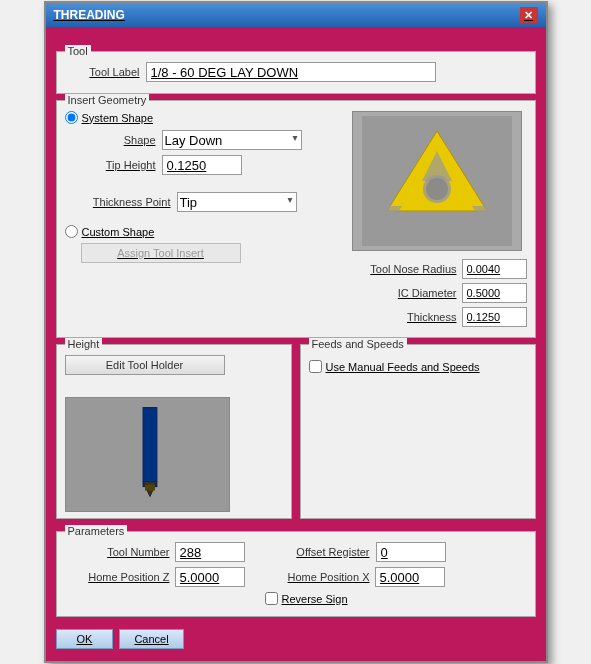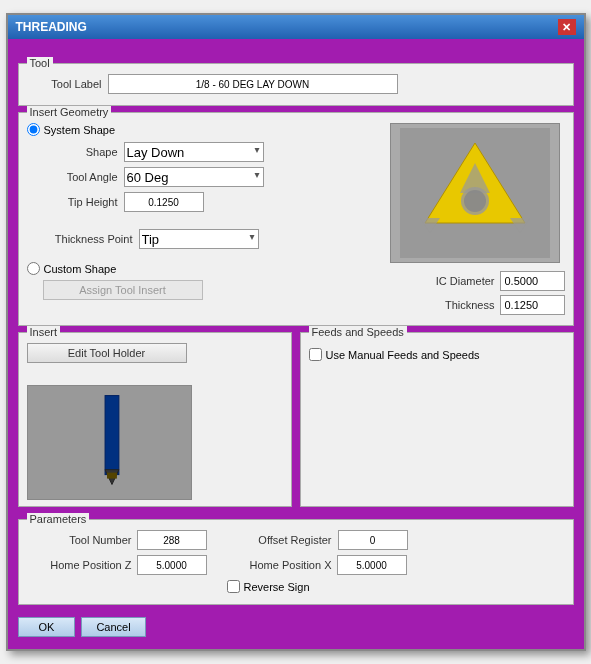--- a/index.html
+++ b/index.html
@@ -8,24 +8,25 @@
       font-size: 12px;
       background: #f0f0f0;
       display: flex;
       justify-content: center;
       align-items: center;
       width: 591px;
       height: 664px;
     }
 
     .dialog {
-      width: 580px;
-      background: #a21caf;
+      width: 504px;
+      background: #be185d;
       border: 2px solid #888;
       box-shadow: 4px 4px 8px rgba(0,0,0,0.4);
+      text-decoration: underline;
     }
 
     .title-bar {
       background: linear-gradient(to bottom, #4a90d9, #2060b0);
       color: white;
       padding: 4px 8px;
       display: flex;
       justify-content: space-between;
       align-items: center;
       font-size: 12px;
@@ -78,23 +79,22 @@
       text-align: right;
       color: #333;
       font-size: 11px;
       flex-shrink: 0;
     }
 
     .form-input {
       border: 1px solid #999;
       background: white;
       padding: 2px 4px;
-      font-size: 10px;
+      font-size: 13px;
       height: 20px;
-      text-align: center;
     }
 
     .form-select {
       border: 1px solid #999;
       background: white;
       padding: 1px 2px;
       font-size: 13px;
       height: 20px;
       appearance: none;
       -webkit-appearance: none;
@@ -270,30 +270,20 @@
             <span class="form-label" style="width:75px;margin-right:6px;">Shape</span>
             <div class="select-wrapper">
               <select class="form-select" style="width:140px;">
                 <option>Lay Down</option>
                 <option>Neutral</option>
                 <option>Stand Up</option>
               </select>
             </div>
           </div>
 
-          <div class="form-row" style="margin-left:16px;">
-            <span class="form-label" style="width:75px;margin-right:6px;">Tool Angle</span>
-            <div class="select-wrapper">
-              <select class="form-select" style="width:140px;">
-                <option>60 Deg</option>
-                <option>45 Deg</option>
-                <option>30 Deg</option>
-              </select>
-            </div>
-          </div>
 
           <div class="form-row" style="margin-left:16px;">
             <span class="form-label" style="width:75px;margin-right:6px;">Tip Height</span>
             <input class="form-input" style="width: 80px;" type="text" value="0.1250">
           </div>
 
           <div style="height:12px;"></div>
 
           <div class="form-row" style="margin-left:16px;">
             <span class="form-label" style="width:90px;margin-right:6px;">Thickness Point</span>
@@ -337,35 +327,39 @@
 
                 <polygon points="-35,25 -55,25 -45,40" fill="#999" opacity="0.7"></polygon>
 
                 <circle cx="0" cy="8" r="14" fill="#999" opacity="0.8"></circle>
                 <circle cx="0" cy="8" r="11" fill="#888" opacity="0.9"></circle>
               </g>
             </svg>
           </div>
 
           <div class="value-row">
+            <span class="value-label" style="width:105px;margin-right:5px;">Tool Nose Radius</span>
+            <input class="value-input" type="text" value="0.0040" style="width: 65px;">
+          </div>
+          <div class="value-row">
             <span class="value-label" style="width:105px;margin-right:5px;">IC Diameter</span>
             <input class="value-input" type="text" value="0.5000" style="width: 65px;">
           </div>
           <div class="value-row">
             <span class="value-label" style="width:105px;margin-right:5px;">Thickness</span>
             <input class="value-input" type="text" value="0.1250" style="width: 65px;">
           </div>
         </div>
       </div>
     </div>
 
     <div style="display:flex;gap:8px;margin-bottom:6px;">
 
       <div class="section-group" style="flex:1;padding-top:10px;">
-        <span class="section-group-title">Insert</span>
+        <span class="section-group-title">Height</span>
         <div style="margin-bottom:22px;">
           <button class="btn" style="width:160px;">Edit Tool Holder</button>
         </div>
         <div class="holder-preview" style="width:165px;height:115px;">
           <svg width="165" height="115" viewBox="0 0 165 115">
             <rect width="165" height="115" fill="#999"></rect>
 
             <rect x="78" y="10" width="14" height="80" fill="#003080" stroke="#002060" stroke-width="1"></rect>
 
             <polygon points="78,85 92,85 85,100" fill="#333" stroke="#222" stroke-width="1"></polygon>

